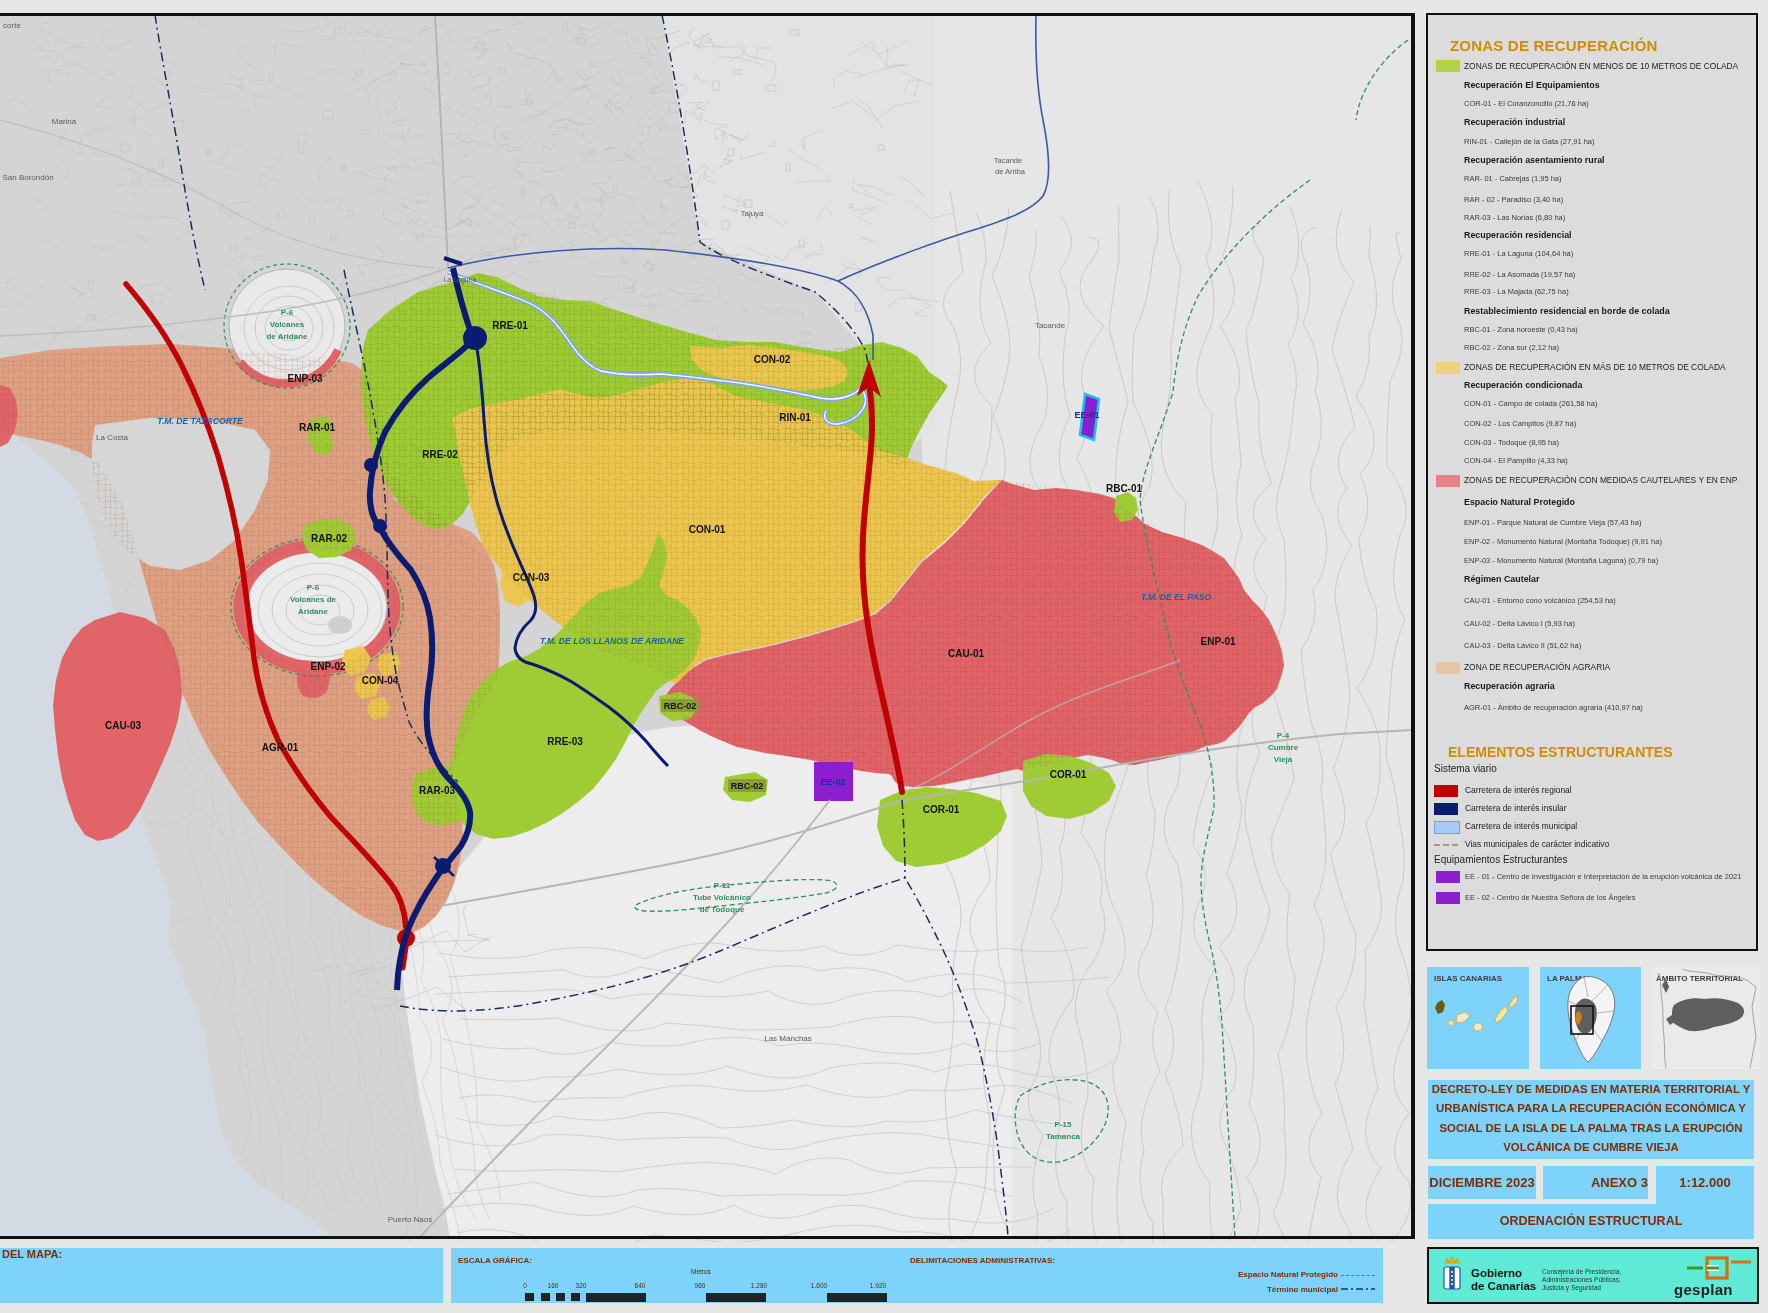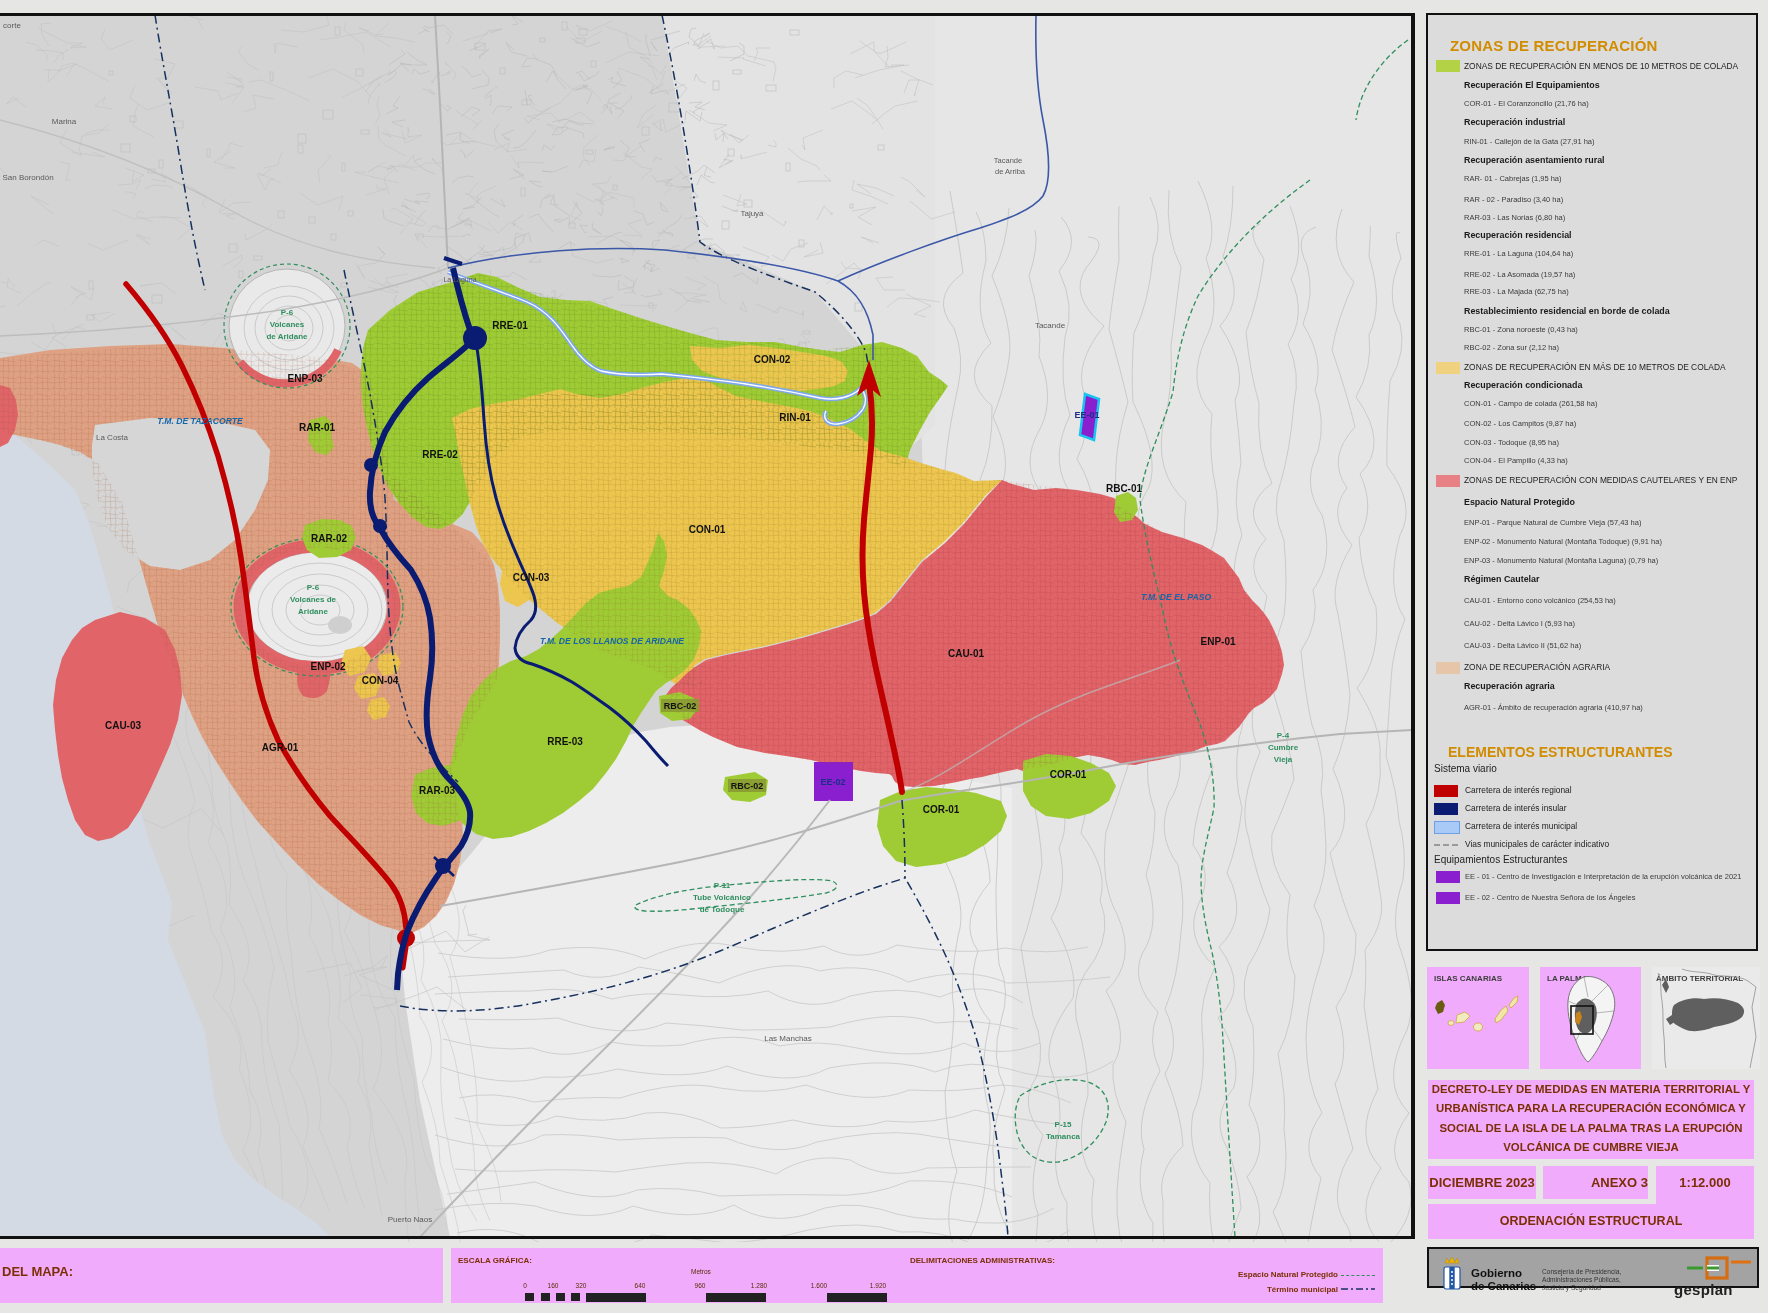--- a/index.html
+++ b/index.html
@@ -1,21 +1,21 @@
 <!DOCTYPE html>
 <html><head><meta charset="utf-8"><style>
 html,body{margin:0;padding:0}
 body{width:1768px;height:1313px;background:#e6e6e5;font-family:"Liberation Sans",sans-serif;overflow:hidden;position:relative}
 .abs{position:absolute}
 .lg-it{position:absolute;font-size:7.5px;color:#3a3a3a;white-space:nowrap}
 .lg-bd{position:absolute;font-size:8.9px;font-weight:bold;color:#1a1a1a;white-space:nowrap}
 .lg-gp{position:absolute;font-size:8.4px;color:#222;white-space:nowrap}
 .lg-sw{position:absolute;width:24px;height:12px}
 .lg-vi{position:absolute;font-size:8.4px;color:#222;white-space:nowrap}
-.ob{position:absolute;background:#f0abfc}
+.ob{position:absolute;background:#7dd3fc}
 .mr{color:#7c2e04;font-weight:bold}
 </style></head><body>
 
 <svg class="abs" style="left:0;top:0" width="1417" height="1242" viewBox="0 0 1417 1242">
 <rect x="0" y="15" width="1412" height="1222" fill="#d4d4d4"></rect>
 <path d="M935,15 L1412,15 L1412,1237 L1010,1237 L1000,1100 985,1000 962,900 942,820 932,700 926,560 921,420 926,300 931,160 Z" fill="#e6e6e6"></path>
 <path d="M400,942 L425,905 450,878 470,855 490,830 510,808 530,788 555,768 580,752 610,740 640,732 670,727 700,725 730,725 760,728 790,733 820,739 850,745 880,752 910,762 940,772 975,782 1012,788 L1012,1237 L450,1237 L420,1100 405,1000 Z" fill="#ededed"></path>
 <path d="M662,15 L935,15 L935,425 L901,456 869,372 866,352 815,292 700,242 Z" fill="#e3e3e3"></path>
 <path d="M582,31 L576,25 L590,31 L612,21" stroke="#c3c3c3" stroke-width="0.6" fill="none"></path>
     <path d="M384,34 L376,35 L359,28 L369,31" stroke="#c3c3c3" stroke-width="0.6" fill="none"></path>
@@ -925,21 +925,21 @@
 <path d="M20,48 l-6,4 4,6 6,-4 Z" fill="#5f5f5f"></path>
 </svg>
   </div>
 <div class="abs ob" style="left:1428px;top:1080px;width:326px;height:79px;text-align:center;overflow:hidden">
 <div class="mr" style="font-size:11.4px;line-height:19.4px;padding-top:0;white-space:nowrap">DECRETO-LEY DE MEDIDAS EN MATERIA TERRITORIAL Y<br>URBANÍSTICA PARA LA RECUPERACIÓN ECONÓMICA Y<br>SOCIAL DE LA ISLA DE LA PALMA TRAS LA ERUPCIÓN<br>VOLCÁNICA DE CUMBRE VIEJA</div>
   </div>
 <div class="abs ob mr" style="left:1428px;top:1166px;width:108px;height:33px;font-size:13px;text-align:center;line-height:33px">DICIEMBRE 2023</div>
 <div class="abs ob mr" style="left:1543px;top:1166px;width:105px;height:33px;font-size:13px;text-align:right;line-height:33px">ANEXO 3</div>
 <div class="abs ob mr" style="left:1656px;top:1166px;width:98px;height:48px;font-size:13px;text-align:center;line-height:33px">1:12.000</div>
 <div class="abs ob mr" style="left:1428px;top:1204px;width:326px;height:35px;font-size:12.5px;text-align:center;line-height:35px">ORDENACIÓN ESTRUCTURAL</div>
-<div class="abs" style="left:1427px;top:1247px;width:332px;height:41px;background:#a3a3a3;border:2px solid #111;box-sizing:border-box">
+<div class="abs" style="left:1427px;top:1247px;width:332px;height:57px;background:#5eead4;border:2px solid #111;box-sizing:border-box">
 <svg class="abs" style="left:8px;top:6px" width="30" height="44" viewBox="0 0 30 44">
 <path d="M8,8 L10,3 L12,7 L15,2 L18,7 L20,3 L22,8 Z" fill="#e8b40a" stroke="#b8860b" stroke-width="0.5"></path>
 <rect x="7" y="12" width="16" height="22" rx="2" fill="#fff" stroke="#2257a5" stroke-width="1.2"></rect>
 <rect x="12.3" y="12" width="5.4" height="22" fill="#2257a5"></rect>
 <circle cx="15" cy="17" r="1" fill="#fff"></circle>
       <circle cx="15" cy="21" r="1" fill="#fff"></circle>
       <circle cx="15" cy="25" r="1" fill="#fff"></circle>
       <circle cx="15" cy="29" r="1" fill="#fff"></circle>
 </svg>
 <div class="abs" style="left:42px;top:18px;font-size:11.5px;font-weight:bold;color:#111;line-height:12.5px">Gobierno<br>de Canarias</div>
@@ -947,21 +947,21 @@
 <svg class="abs" style="left:240px;top:5px" width="88" height="30" viewBox="0 0 88 30">
 <rect x="38" y="4" width="20" height="20" fill="none" stroke="#d86c10" stroke-width="3.2"></rect>
 <rect x="38" y="11" width="12" height="6" fill="#fff"></rect>
       <path d="M38,14 L50,14" stroke="#3a9a30" stroke-width="3"></path>
 <path d="M18,14 L34,14" stroke="#3a9a30" stroke-width="3"></path>
       <path d="M62,8 L82,8" stroke="#e07010" stroke-width="3"></path>
 </svg>
 <div class="abs" style="left:245px;top:32px;font-size:15px;font-weight:bold;color:#222;letter-spacing:0.3px">gesplan</div>
 </div>
 <div class="abs ob" style="left:0;top:1248px;width:443px;height:55px">
-<div class="abs mr" style="left:2px;top:16px;font-size:13px">DEL MAPA:</div>
+<div class="abs mr" style="left:2px;top:0;font-size:11px">DEL MAPA:</div>
   </div>
 <div class="abs ob" style="left:451px;top:1248px;width:474px;height:55px">
 <div class="abs mr" style="left:7px;top:8px;font-size:8px">ESCALA GRÁFICA:</div>
 <div class="abs mr" style="left:240px;top:20px;font-size:6.5px;font-weight:normal;color:#5a2a00">Metros</div>
 <svg class="abs" style="left:0;top:0" width="474" height="55" viewBox="0 0 474 55">
 <text x="74" y="40" font-size="6.5" fill="#5a2a00" text-anchor="middle">0</text>
 <text x="102" y="40" font-size="6.5" fill="#5a2a00" text-anchor="middle">160</text>
 <text x="130" y="40" font-size="6.5" fill="#5a2a00" text-anchor="middle">320</text>
 <text x="189" y="40" font-size="6.5" fill="#5a2a00" text-anchor="middle">640</text>
 <text x="249" y="40" font-size="6.5" fill="#5a2a00" text-anchor="middle">960</text>

